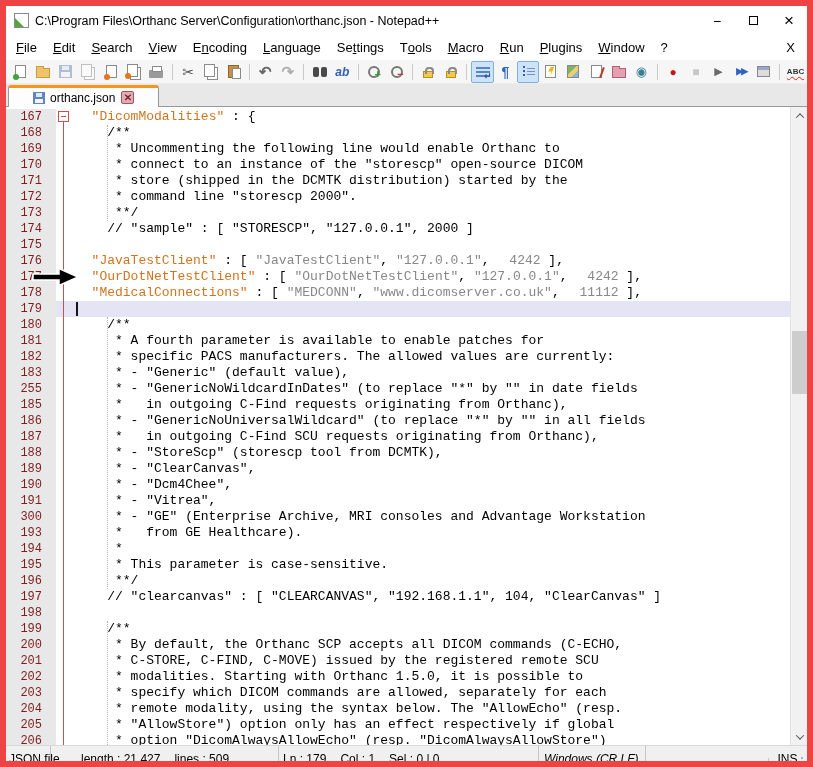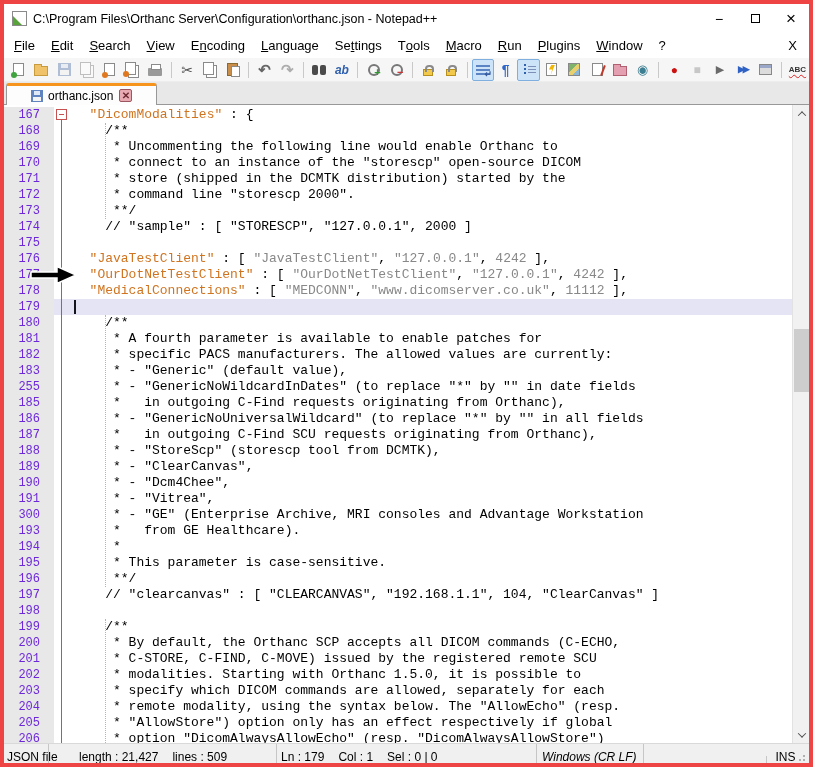--- a/index.html
+++ b/index.html
@@ -1,17 +1,17 @@
 <!DOCTYPE html>
 <html style="--key: #d07420; --str: #888888; --curline: #e4e4f4; --fold: #c75050;"><head>
 <meta charset="utf-8">
 <style>
   html,body{margin:0;padding:0;background:#fff;}
   *{box-sizing:border-box;}
-  .window{width:813px;height:767px;border:4px solid #ef4444;background:#fff;position:relative;
+  .window{width:813px;height:767px;border:6px solid #ef4444;background:#fff;position:relative;
           font-family:"Liberation Sans",sans-serif;color:#000;overflow:hidden;}
   
   .titlebar{height:29px;background:#fff;display:flex;align-items:center;}
   .app-icon{width:15px;height:15px;margin:0 6px 0 8px;border:1px solid #8a8a8a;background:#fff;position:relative;flex:0 0 auto;}
   .app-icon::after{content:"";position:absolute;left:0;bottom:0;border-left:9px solid #58a43a;border-top:9px solid transparent;}
   .title-text{font-size:12.5px;white-space:nowrap;}
   .win-controls{margin-left:auto;display:flex;height:100%;}
   .win-btn{width:36px;height:100%;display:flex;align-items:center;justify-content:center;font-size:14px;cursor:default;}
   .max-glyph{width:9px;height:9px;border:1px solid #000;display:inline-block;}
   .close-glyph{font-size:17px;line-height:1;}
@@ -85,29 +85,29 @@
   .tab-save-icon{width:12px;height:12px;background:#5f84c0;position:relative;margin-right:5px;flex:0 0 auto;}
   .tab-save-icon::before{content:"";position:absolute;top:1px;left:3px;width:6px;height:4px;background:#dfe9f5;}
   .tab-save-icon::after{content:"";position:absolute;bottom:1px;left:2px;width:8px;height:4px;background:#f4f4f4;}
   .tab-label{font-size:12px;margin-right:6px;white-space:nowrap;}
   .tab-close{width:13px;height:13px;background:#e8aab2;border:1px solid #9d5660;border-radius:2px;
              display:flex;align-items:center;justify-content:center;font-size:10px;font-weight:bold;color:#6b2730;line-height:1;}
   
   .editor{height:638px;display:flex;background:#fff;position:relative;}
   .code-scroll{position:relative;flex:1;overflow:hidden;padding-top:2px;}
   .code-row{display:flex;height:16px;}
-  .ln-num{width:50px;flex:0 0 50px;background:#e8e8e8;color:#6d28d9;font:12px/16px "Liberation Mono",monospace;
+  .ln-num{width:50px;flex:0 0 50px;background:#e8e8e8;color:#7f1d1d;font:12px/16px "Liberation Mono",monospace;
           text-align:right;padding-right:14px;}
   .ln-fold{width:16px;flex:0 0 16px;background:#fff;}
   .ln-text{flex:1;font:13px/16px "Liberation Mono",monospace;white-space:pre;padding-left:4px;position:relative;overflow:hidden;}
   .code-row.cur .ln-fold,.code-row.cur .ln-text{background:var(--curline,#e4e4f4);}
   .caret{position:absolute;left:4px;top:1px;width:2px;height:14px;background:#14141c;}
   .s-key{color:var(--key,#d07420);}
   .s-str{color:var(--str,#888);}
-  .s-num{color:var(--str,#888);}
+  .s-num{color:var(--str,#888);margin-left:12px;}
   .s-pun{color:#000;}
   .s-cmt{color:#000;}
   .editor-overlays{position:absolute;inset:0;pointer-events:none;z-index:5;}
   .fold-box{position:absolute;left:52px;width:11px;height:11px;background:#fff;border:1px solid var(--fold,#c75050);}
   .fold-box::before{content:"";position:absolute;left:2px;right:2px;top:4px;height:1px;background:var(--fold,#c75050);}
   .fold-vline{position:absolute;left:57px;width:1px;background:var(--fold,#c75050);}
   .indent-guide{position:absolute;width:0;border-left:1px dotted #b4b4b4;}
   .arrow-annot{position:absolute;left:26px;width:48px;height:20px;}
   
   .vscroll{width:17px;flex:0 0 17px;background:#f1f1f1;border-left:1px solid #e2e2e2;position:relative;}

